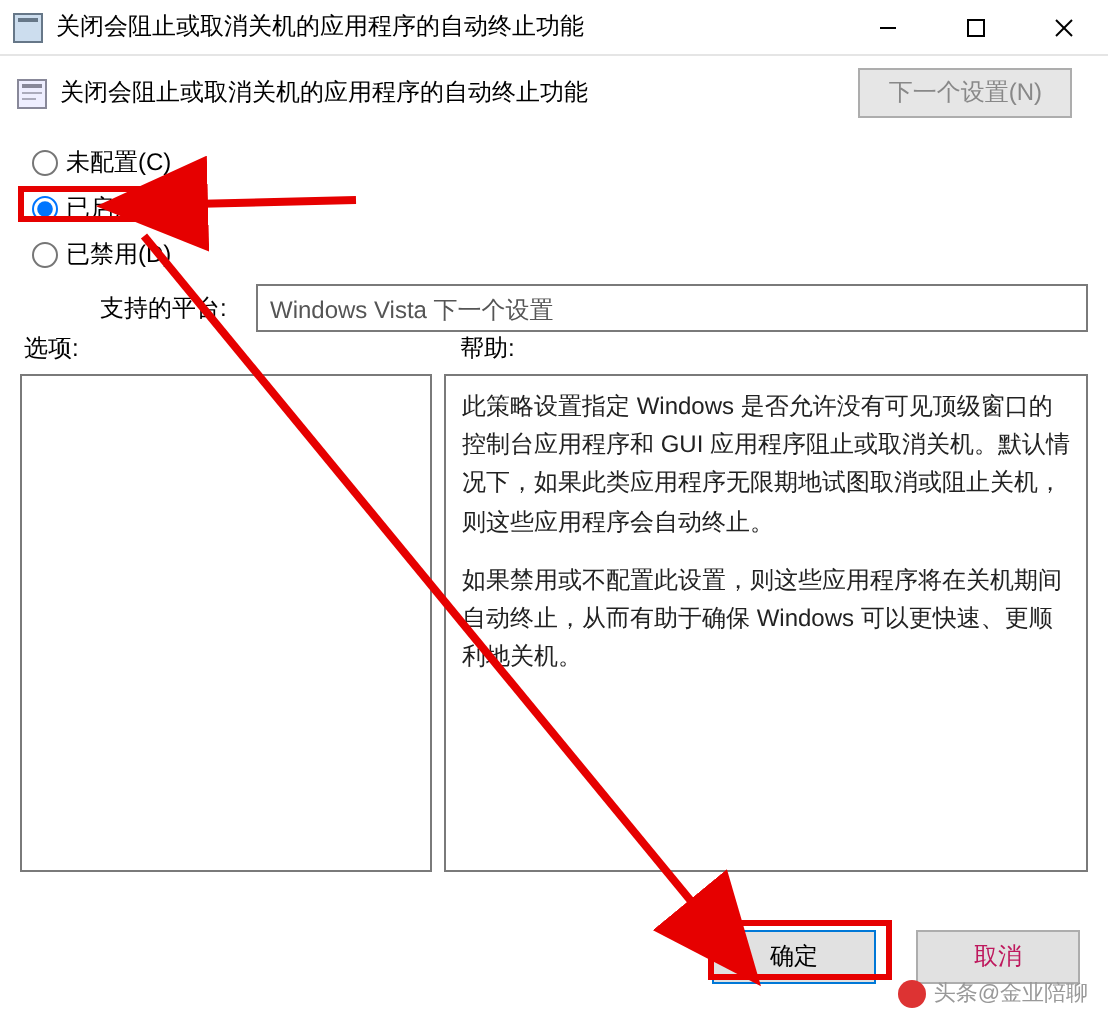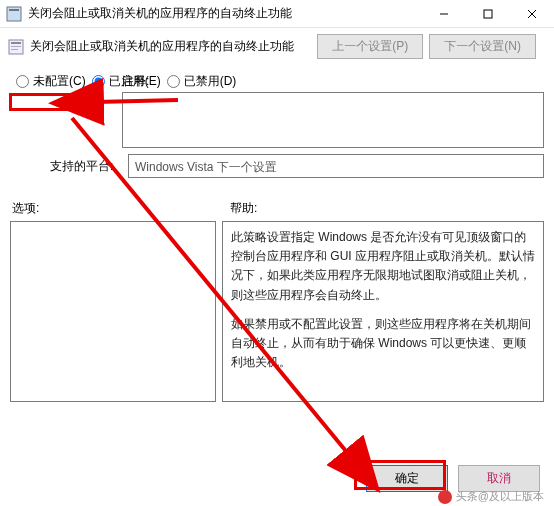--- a/index.html
+++ b/index.html
@@ -18,43 +18,43 @@
   .subheader .app-icon { width:16px; height:16px; }
   .subheader .subtitle { flex:1; white-space:nowrap; }
   .navbtns { display:flex; gap:6px; margin-right:10px; }
   .btn { border:1px solid #adadad; background:#e6e6e6; color:#888; padding:3px 14px; font-size:12px; cursor:default; }
   .btn.enabled { color:#be185d; background:#e1e1e1; cursor:pointer; }
   .btn.primary { border:1px solid #0078d7; background:#e1e1e1; color:#000; padding:4px 28px; }
 
   
   .content { padding:0 10px; }
   .row { display:flex; align-items:flex-start; }
-  .radios { width:112px; padding:8px 0 0 6px; display:flex; flex-direction:row; gap:6px; }
+  .radios { width:112px; padding:8px 0 0 6px; display:flex; flex-direction:column; gap:6px; }
   .radio-line { display:flex; align-items:center; gap:4px; white-space:nowrap; }
   .radio-line input { margin:0; }
   .commentarea { flex:1; display:flex; flex-direction:column; }
   .comment-label { margin:8px 0 2px 0; }
   .comment-box { border:1px solid #7a7a7a; height:56px; background:#fff; }
 
   .platform-row { display:flex; align-items:center; margin-top:6px; }
   .platform-label { width:118px; text-align:left; padding-left:40px; }
   .platform-box { flex:1; border:1px solid #7a7a7a; height:24px; padding:4px 6px; background:#fff; color:#555; }
 
-  .lower-labels { display:flex; margin-top:22px; }
+  .lower-labels { display:flex; }
   .lower-labels .opt { width:220px; padding-left:2px; }
   .lower-labels .help { }
 
   .panes { display:flex; gap:6px; margin-top:4px; }
-  .pane { border:1px solid #7a7a7a; background:#fff; height:181px; overflow:hidden; }
+  .pane { border:1px solid #7a7a7a; background:#fff; height:249px; overflow:hidden; }
   .pane.left { width:206px; }
   .pane.right { flex:1; padding:6px 8px; line-height:1.6; color:#222; }
   .pane.right p { margin:0 0 10px 0; }
 
   
-  .footer { position:absolute; bottom:14px; right:14px; display:flex; gap:10px; }
+  .footer { position:absolute; bottom:14px; right:14px; display:flex; gap:20px; }
 
   
   .anno { position:absolute; pointer-events:none; }
   .red-rect { border:3px solid #e60000; }
   .arrow-svg { position:absolute; top:0; left:0; pointer-events:none; }
 
   .watermark { position:absolute; right:10px; bottom:2px; font-size:11px; color:#999; display:flex; align-items:center; gap:4px; }
   .watermark .logo { width:14px; height:14px; border-radius:50%; background:#d33; display:inline-block; }
 </style>
 </head>
@@ -92,44 +92,39 @@
   <span class="app-icon">
     <svg viewBox="0 0 16 16" width="16" height="16">
         <rect x="1" y="1" width="14" height="14" fill="#eef" stroke="#889"></rect>
         <rect x="3" y="3" width="10" height="2" fill="#889"></rect>
         <rect x="3" y="7" width="10" height="1" fill="#aab"></rect>
         <rect x="3" y="10" width="7" height="1" fill="#aab"></rect>
       </svg>
   </span>
   <span class="subtitle">关闭会阻止或取消关机的应用程序的自动终止功能</span>
   <div class="navbtns">
-    <button class="btn">上一个设置(P)</button>
     <button class="btn">下一个设置(N)</button>
   </div>
 </div>
 
 <div class="content">
   <div class="row">
     <div class="radios">
       <label class="radio-line">
         <input type="radio" name="st" style="">
         <span><span>未配置</span><span>(C)</span></span>
       </label>
       <label class="radio-line">
         <input type="radio" name="st" checked="" style="">
         <span><span>已启用</span><span>(E)</span></span>
       </label>
       <label class="radio-line">
         <input type="radio" name="st" style="">
         <span><span>已禁用</span><span>(D)</span></span>
       </label>
-    </div>
-    <div class="commentarea">
-      <div class="comment-label">注释:</div>
-      <div class="comment-box"></div>
     </div>
   </div>
 
   <div class="platform-row">
     <div class="platform-label">支持的平台:</div>
     <div class="platform-box">Windows Vista 下一个设置</div>
   </div>
 
   <div class="lower-labels">
     <div class="opt">选项:</div>
@@ -158,14 +153,14 @@
     <marker id="ah" markerWidth="14" markerHeight="12" refX="2" refY="6" orient="auto">
       <path d="M0,0 L14,6 L0,12 Z" fill="#e60000"></path>
     </marker>
   </defs>
   <line x1="178" y1="100" x2="96" y2="102" stroke="#e60000" stroke-width="4" marker-end="url(#ah)"></line>
   <line x1="72" y1="118" x2="350" y2="456" stroke="#e60000" stroke-width="4" marker-end="url(#ah)"></line>
 </svg>
 
 <div class="watermark">
   <span class="logo"></span>
-  <span>头条@及以上版本</span>
+  <span>头条@金业陪聊</span>
 </div>
 
 </body></html>

